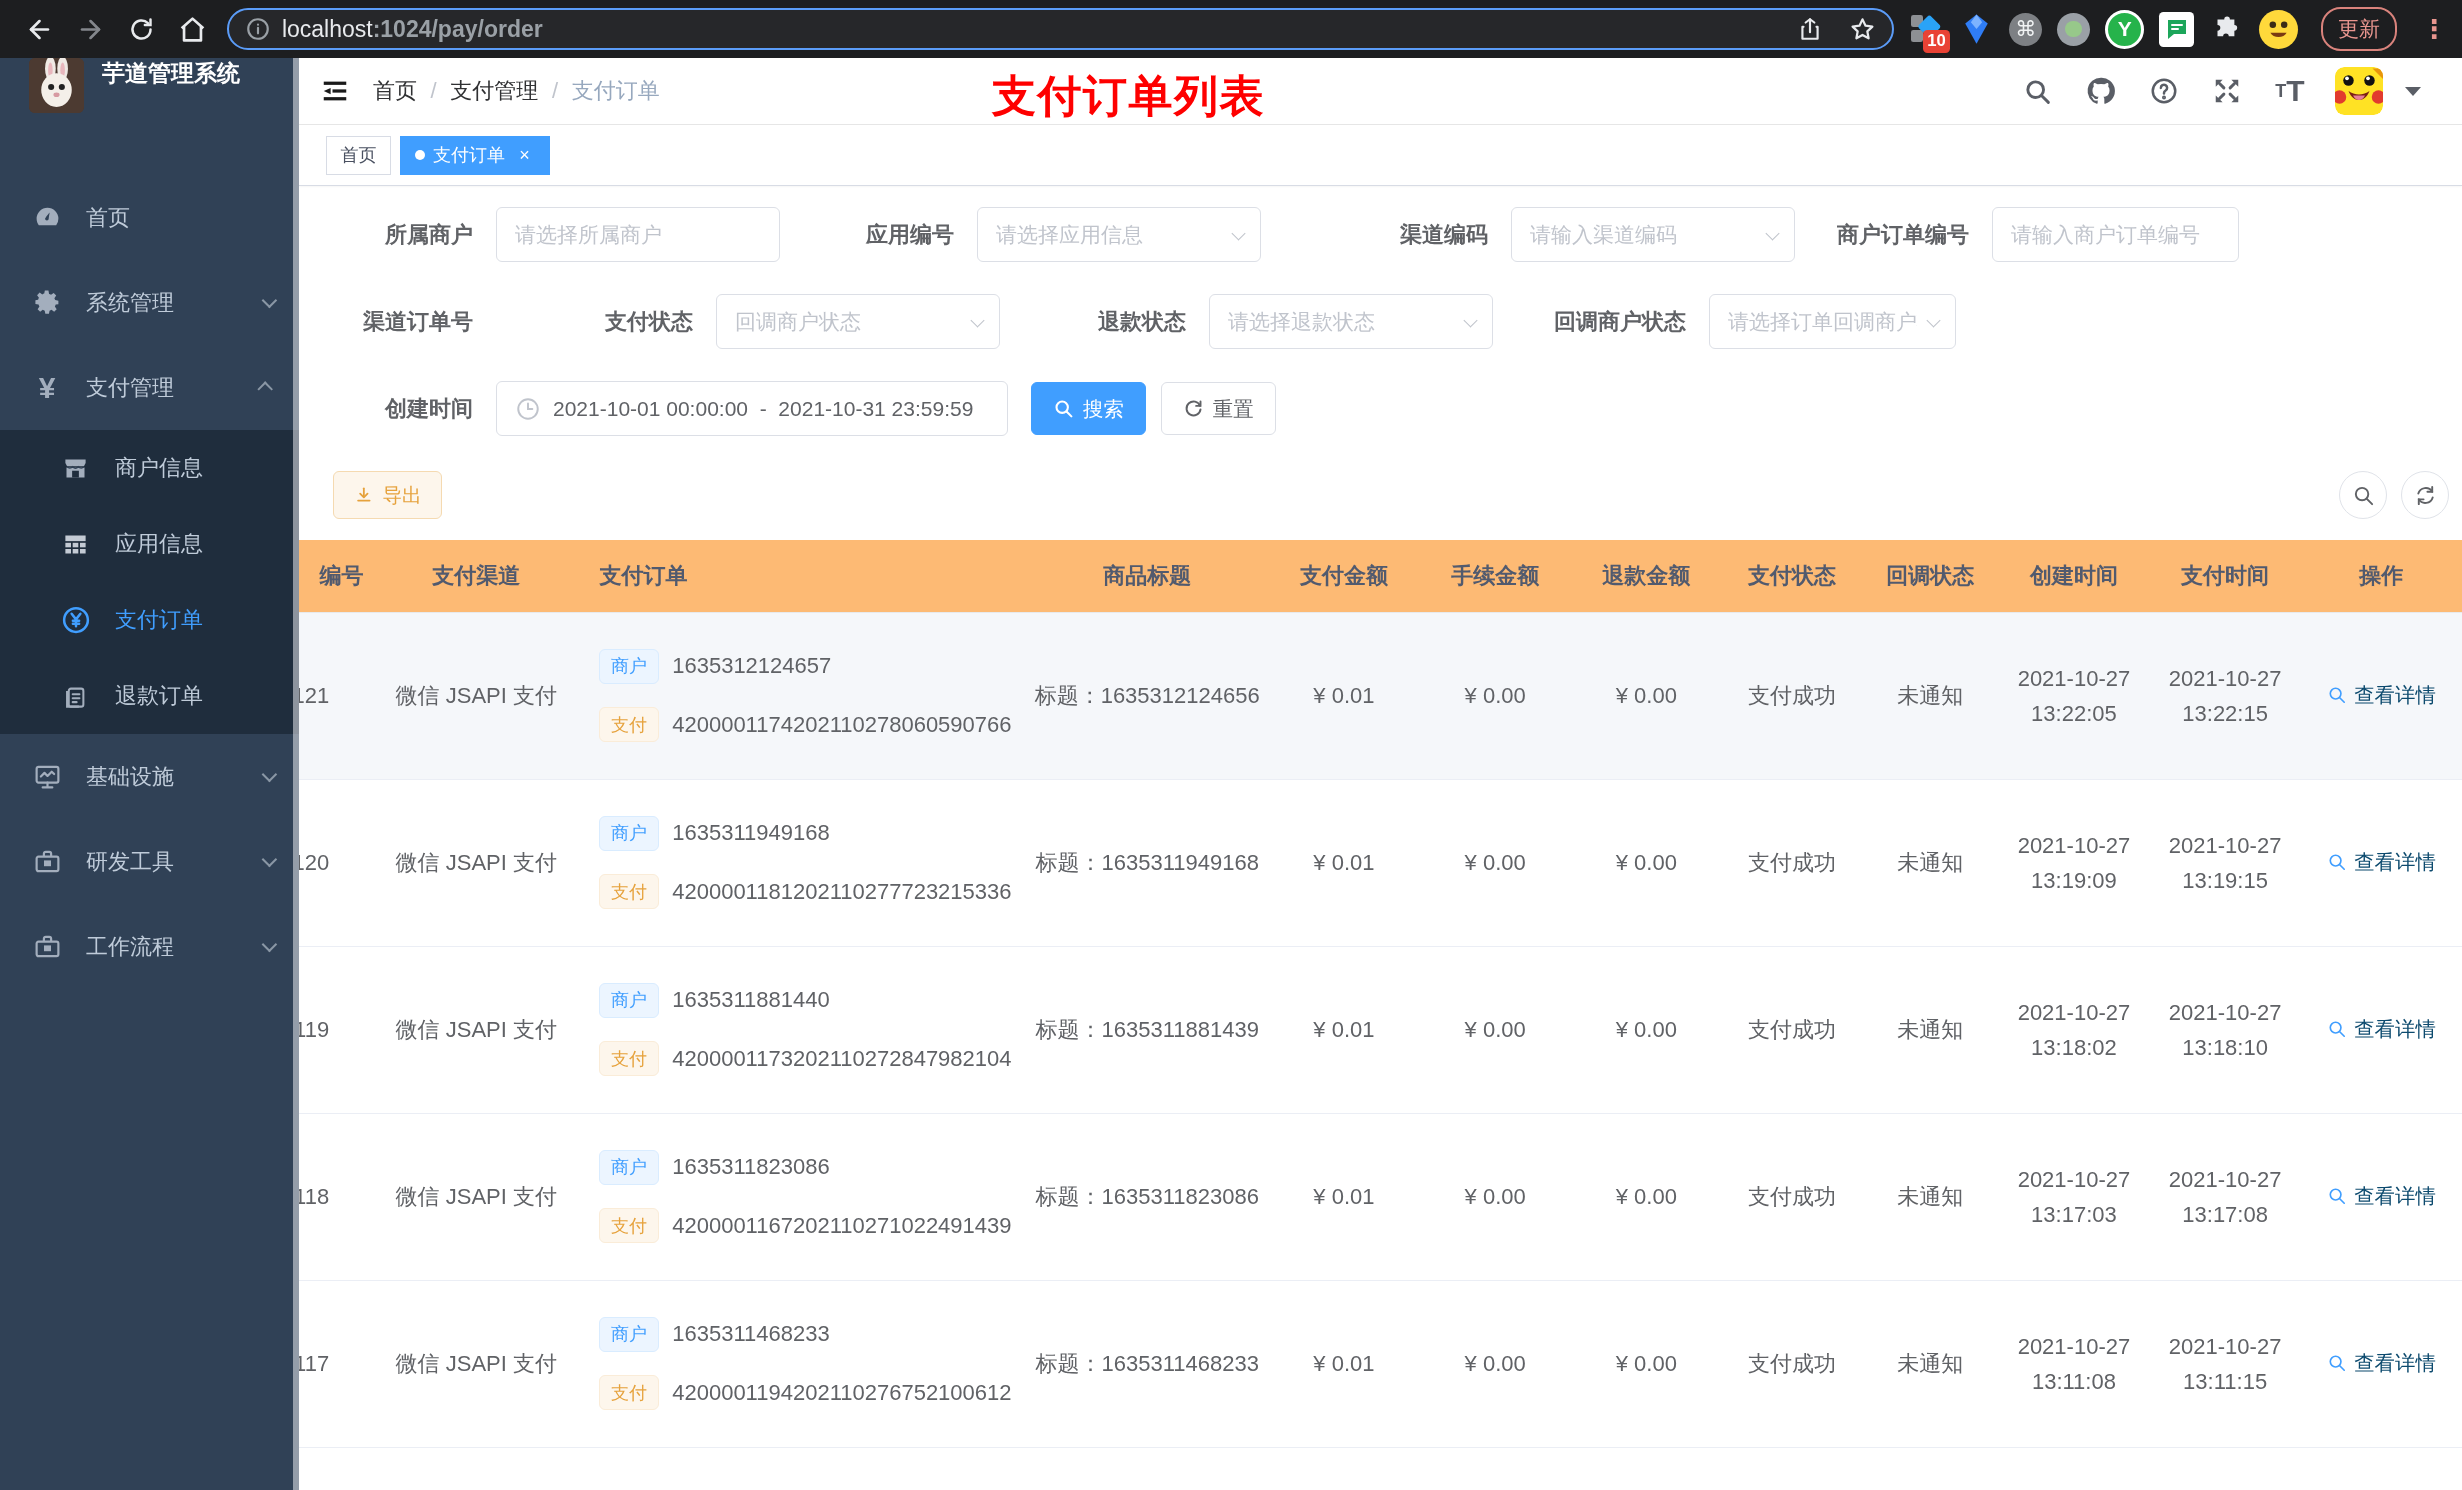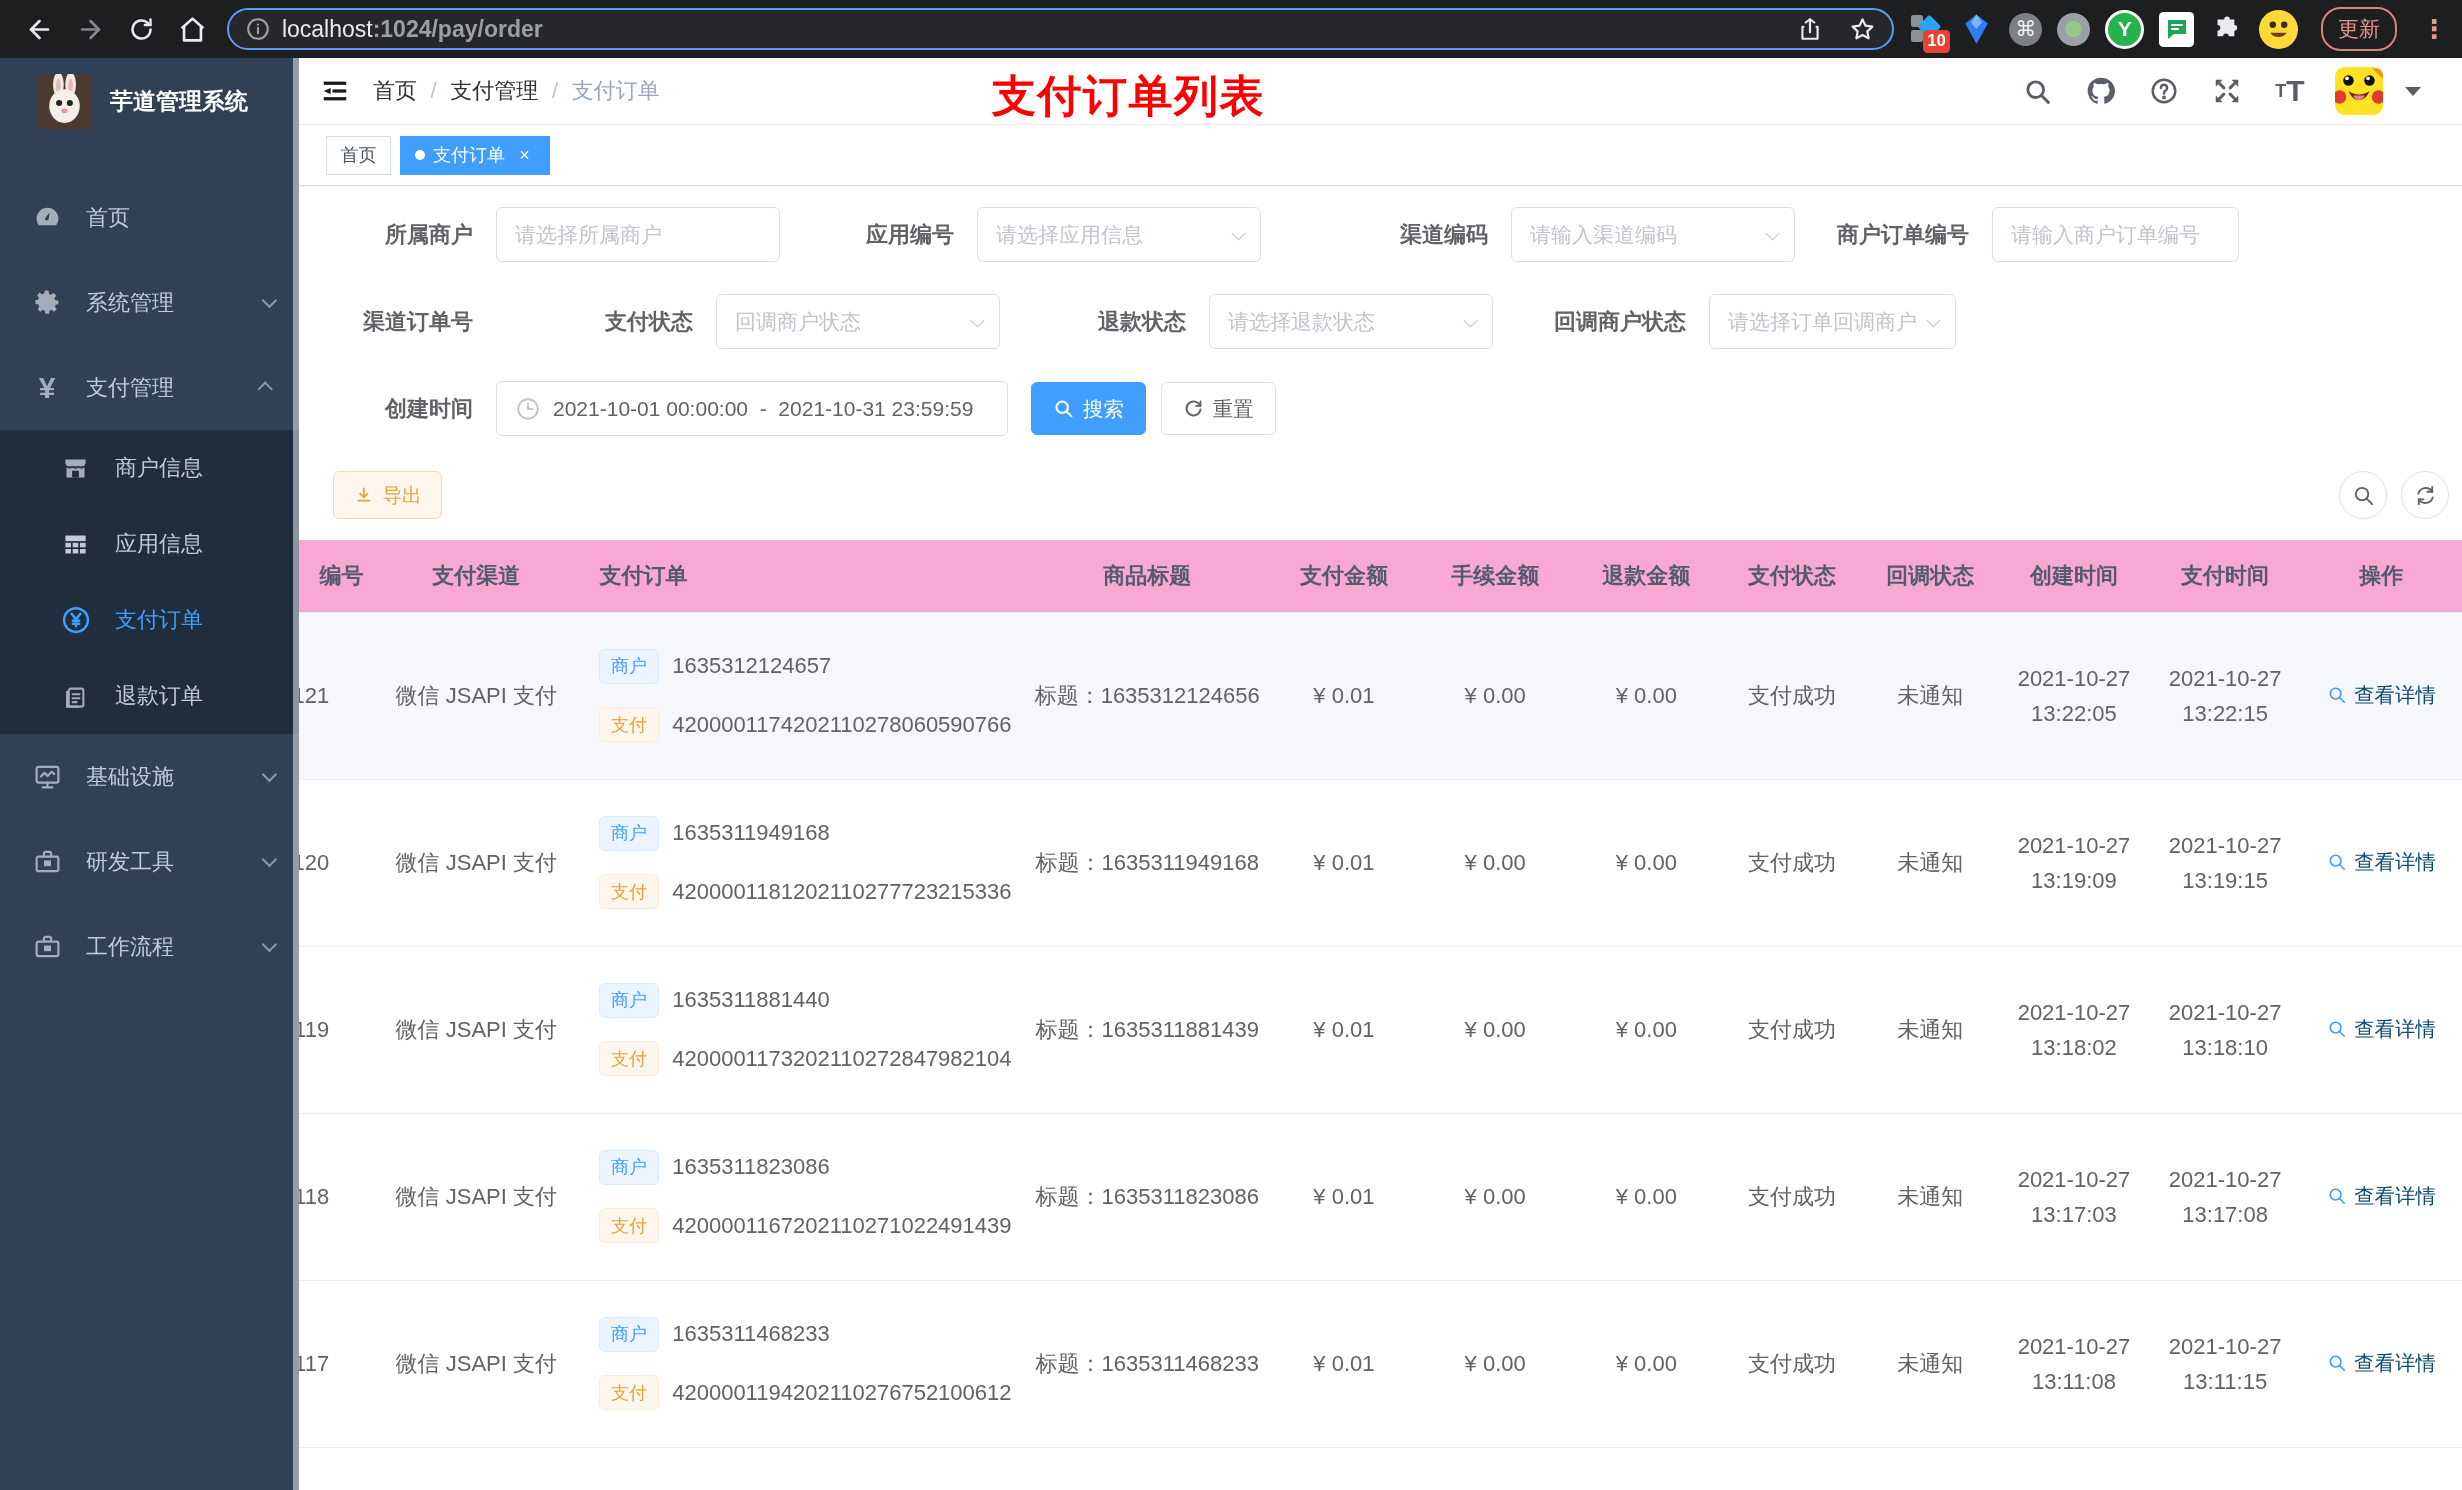--- a/index.html
+++ b/index.html
@@ -19,21 +19,21 @@
   .badge { position:absolute; bottom:-6px; right:-6px; background:#e94235; color:#fff; font-size:16.7px; line-height:1; padding:3px 4.5px; border-radius:4.5px; font-weight:bold; }
   .circle-ext { width:33px; height:33px; border-radius:50%; display:flex; align-items:center; justify-content:center; }
   .update-btn { border:2.3px solid #d9837c; color:#e8958e; font-size:21px; padding:6px 15px; border-radius:19.7px; margin-left:7.6px; white-space:nowrap; }
   .dots { color:#e8958e; font-size:26px; font-weight:bold; margin-left:9px; letter-spacing:1.5px; }
 
   
   .app { flex:1; display:flex; min-height:0; }
 
   
   .sidebar { width:299px; background:#304156; color:#bfcbd9; flex:0 0 auto; display:flex; flex-direction:column; overflow:hidden; }
-  .logo-row { height:87px; display:flex; align-items:center; padding-left:37px; flex:0 0 auto; }
+  .logo-row { height:87px; display:flex; align-items:flex-start; padding-left:29px; flex:0 0 auto; }
   .logo-img { width:55px; height:55px; border-radius:6px; background:#4a3a33; overflow:hidden; position:relative; flex:0 0 auto; }
   .logo-title { color:#fff; font-size:23px; font-weight:bold; margin-left:18px; white-space:nowrap; }
   .menu { padding-top:30px; }
   .m-item { height:85px; display:flex; align-items:center; padding:0 26px 0 32px; cursor:pointer; }
   .m-item .ico { width:30px; display:flex; justify-content:center; flex:0 0 auto; }
   .m-item .lbl { margin-left:24px; font-size:22px; }
   .m-item .sp { flex:1; }
   .chev { width:10.6px; height:10.6px; border-right:2.3px solid #8a97a5; border-bottom:2.3px solid #8a97a5; flex:0 0 auto; }
   .chev.down { transform:rotate(45deg) translateY(-3px); }
   .chev.up { transform:rotate(-135deg) translateY(-3px); }
@@ -87,21 +87,21 @@
   .btn.export { height:48px; color:#e6a23c; background:#fdf6ec; border-color:#f5dab1; font-size:19.7px; padding:0 19.7px; }
   .tool-circles { margin-left:auto; display:flex; gap:13.6px; }
   .circ-btn { width:48px; height:48px; border-radius:50%; border:0.8px solid #e0e3e9; background:#fff; display:flex; align-items:center; justify-content:center; cursor:pointer; }
 
   
   .tbl-wrap { margin-top:21px; overflow:hidden; }
   table.tbl { width:2205px; margin-left:-42px; border-collapse:collapse; table-layout:fixed; }
   .tbl col.c-id{width:117px} .tbl col.c-channel{width:204px} .tbl col.c-order{width:447px} .tbl col.c-title{width:242px}
   .tbl col.c-amt{width:151px} .tbl col.c-fee{width:151px} .tbl col.c-refund{width:151px} .tbl col.c-status{width:140px}
   .tbl col.c-notify{width:136px} .tbl col.c-created{width:151px} .tbl col.c-paid{width:151px} .tbl col.c-action{width:161px}
-  .tbl th { height:72px; background:#f9a8d4; color:#515a6e; font-size:22px; font-weight:bold; text-align:center; border-bottom:0.8px solid #e8eaec; white-space:nowrap; }
+  .tbl th { height:72px; background:#fdba74; color:#515a6e; font-size:22px; font-weight:bold; text-align:center; border-bottom:0.8px solid #e8eaec; white-space:nowrap; }
   .tbl th.h-id { text-align:right; padding-right:10.6px; }
   .tbl th.h-order { text-align:left; padding-left:21px; }
   .tbl td { height:167px; border-bottom:0.8px solid #ebeef5; text-align:center; font-size:22px; color:#606266; vertical-align:middle; white-space:nowrap; }
   .tbl tr.hovered td { background:#f5f7fa; }
   td.t-id { text-align:right; padding-right:45px; color:#606266; }
   td.t-order { text-align:left; padding-left:21px; }
   .order-line { display:flex; align-items:center; }
   .order-line + .order-line { margin-top:23px; }
   .tag { font-size:18px; line-height:1; padding:7.6px 10.6px; border-radius:6px; margin-right:13.6px; flex:0 0 auto; }
   .tag.blue { background:#ecf5ff; border:0.8px solid #d9ecff; color:#409EFF; }

